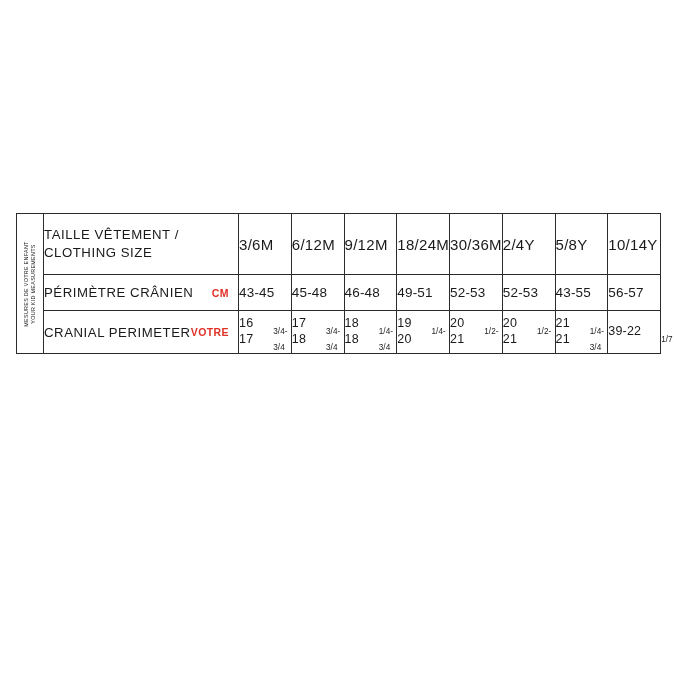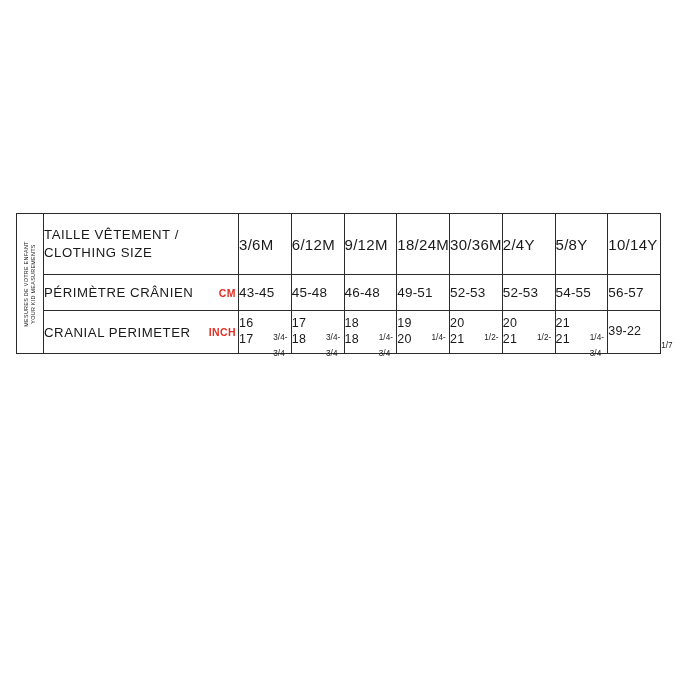--- a/index.html
+++ b/index.html
@@ -73,21 +73,21 @@
     width: 194px;
     padding: 10px 10px 10px 12px;
     font-size: 13.2px;
     letter-spacing: 0.55px;
     line-height: 17px;
     position: relative;
   }
   td.row-label .label-text { display: inline-block; }
   td.row-label .unit {
     position: absolute;
-    right: 2px;
+    right: 9px;
     top: 50%;
     transform: translateY(-50%);
     color: #e03127;
     font-size: 10.5px;
     letter-spacing: 0.4px;
     font-weight: bold;
   }
 
   .head-row td.row-label {
     padding-top: 12px;
@@ -114,21 +114,21 @@
     font-size: 12.5px;
     line-height: 15px;
     padding-top: 5px;
     padding-bottom: 5px;
   }
 
   sub.frac {
     font-size: 8.2px;
     vertical-align: baseline;
     position: relative;
-    top: 13px;
+    top: 7px;
     letter-spacing: 0;
     padding-left: 20px;
   }
 
   .cm-row td.val { padding-top: 10px; padding-bottom: 10px; margin-left: 32px; }
 
   .inchline { display: block; }
 </style>
 </head>
 <body>
@@ -162,28 +162,28 @@
           <td class="row-label">
             <span class="label-text">PÉRIMÈTRE CRÂNIEN</span>
             <span class="unit">CM</span>
           </td>
           <td class="val">43-45</td>
           <td class="val">45-48</td>
           <td class="val">46-48</td>
           <td class="val">49-51</td>
           <td class="val">52-53</td>
           <td class="val">52-53</td>
-          <td class="val">54-55</td>
+          <td class="val">43-55</td>
           <td class="val">56-57</td>
         </tr>
 
         <tr class="inch-row">
           <td class="row-label">
             <span class="label-text">CRANIAL PERIMETER</span>
-            <span class="unit">INCH</span>
+            <span class="unit">VOTRE</span>
           </td>
           <td class="val inch">
             <span class="inchline"><span>16</span><sub class="frac">3/4-</sub></span>
             <span class="inchline"><span>17</span><sub class="frac">3/4</sub></span>
           </td>
           <td class="val inch">
             <span class="inchline"><span>17</span><sub class="frac">3/4-</sub></span>
             <span class="inchline"><span>18</span><sub class="frac">3/4</sub></span>
           </td>
           <td class="val inch">

